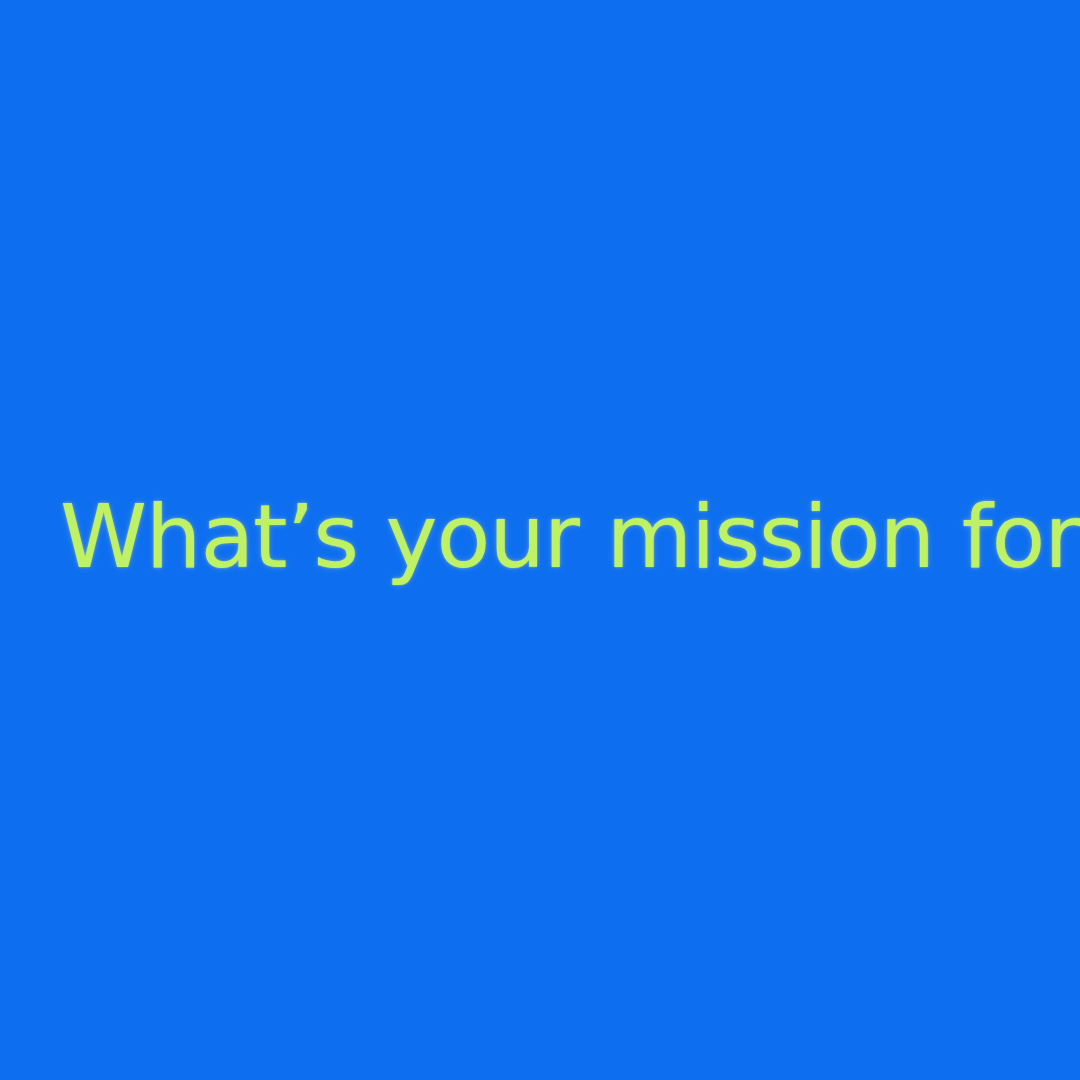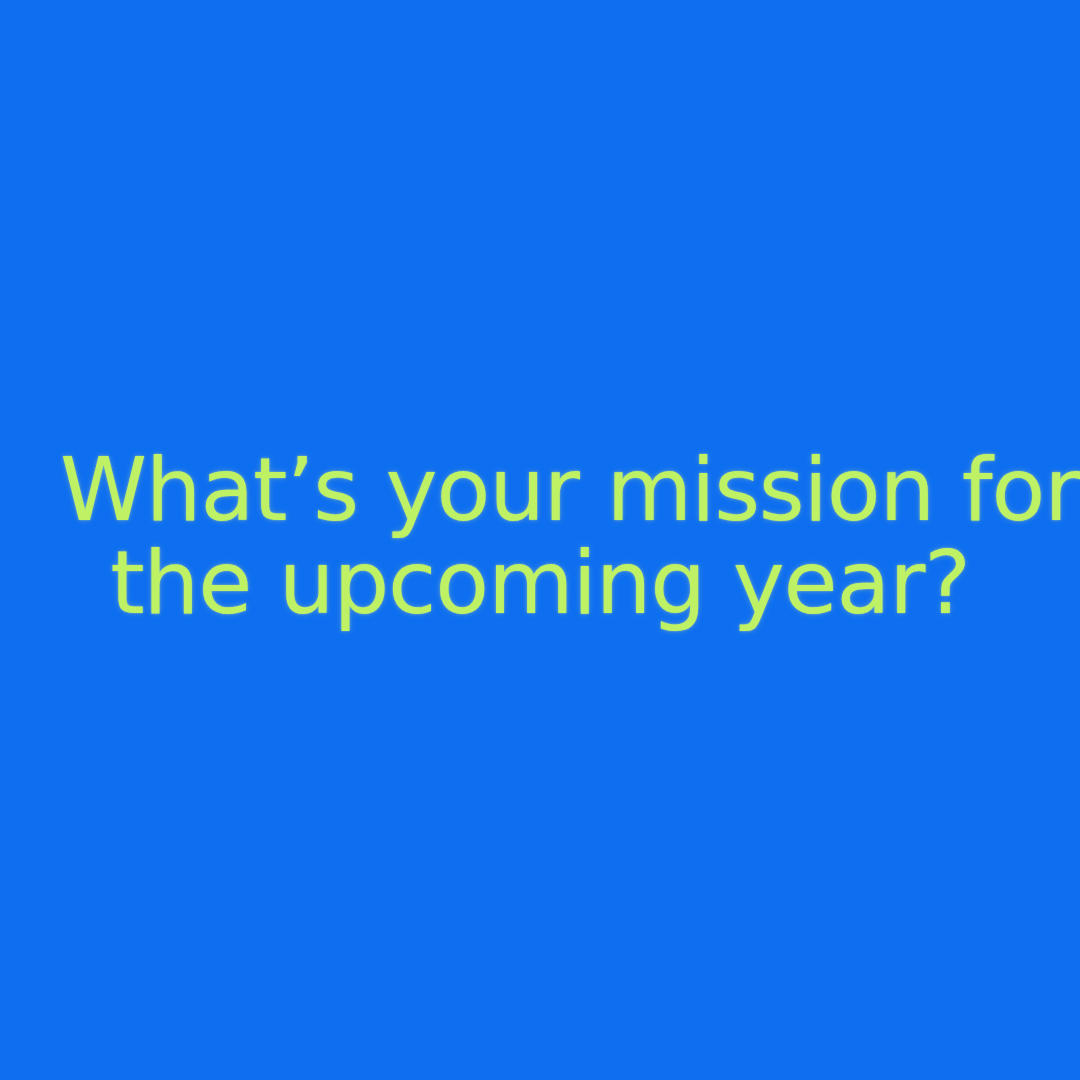--- a/index.html
+++ b/index.html
@@ -55,17 +55,16 @@
   }
 </style>
 </head>
 <body>
 
 <div class="card" style="background: rgb(13, 110, 240);">
 
   <div class="quote-block">
     <h1 class="quote-text" style="color: #bef264;">
       <span class="quote-line">What’s your mission for</span>
-      <span class="quote-line">the upcoming year?</span>
     </h1>
   </div>
 
 </div>
 
 </body></html>

